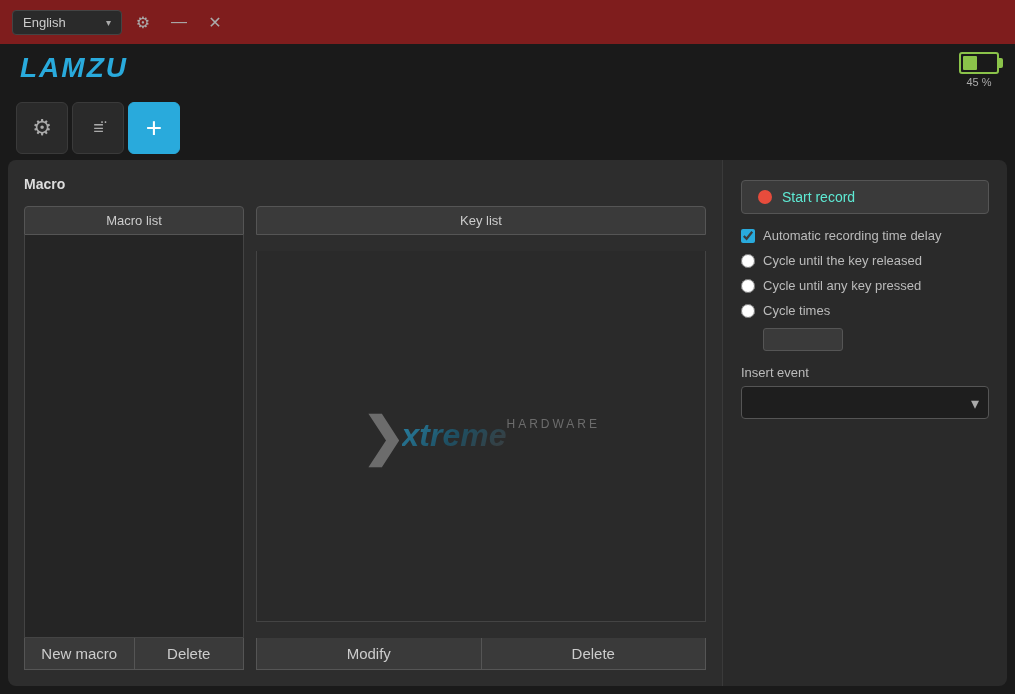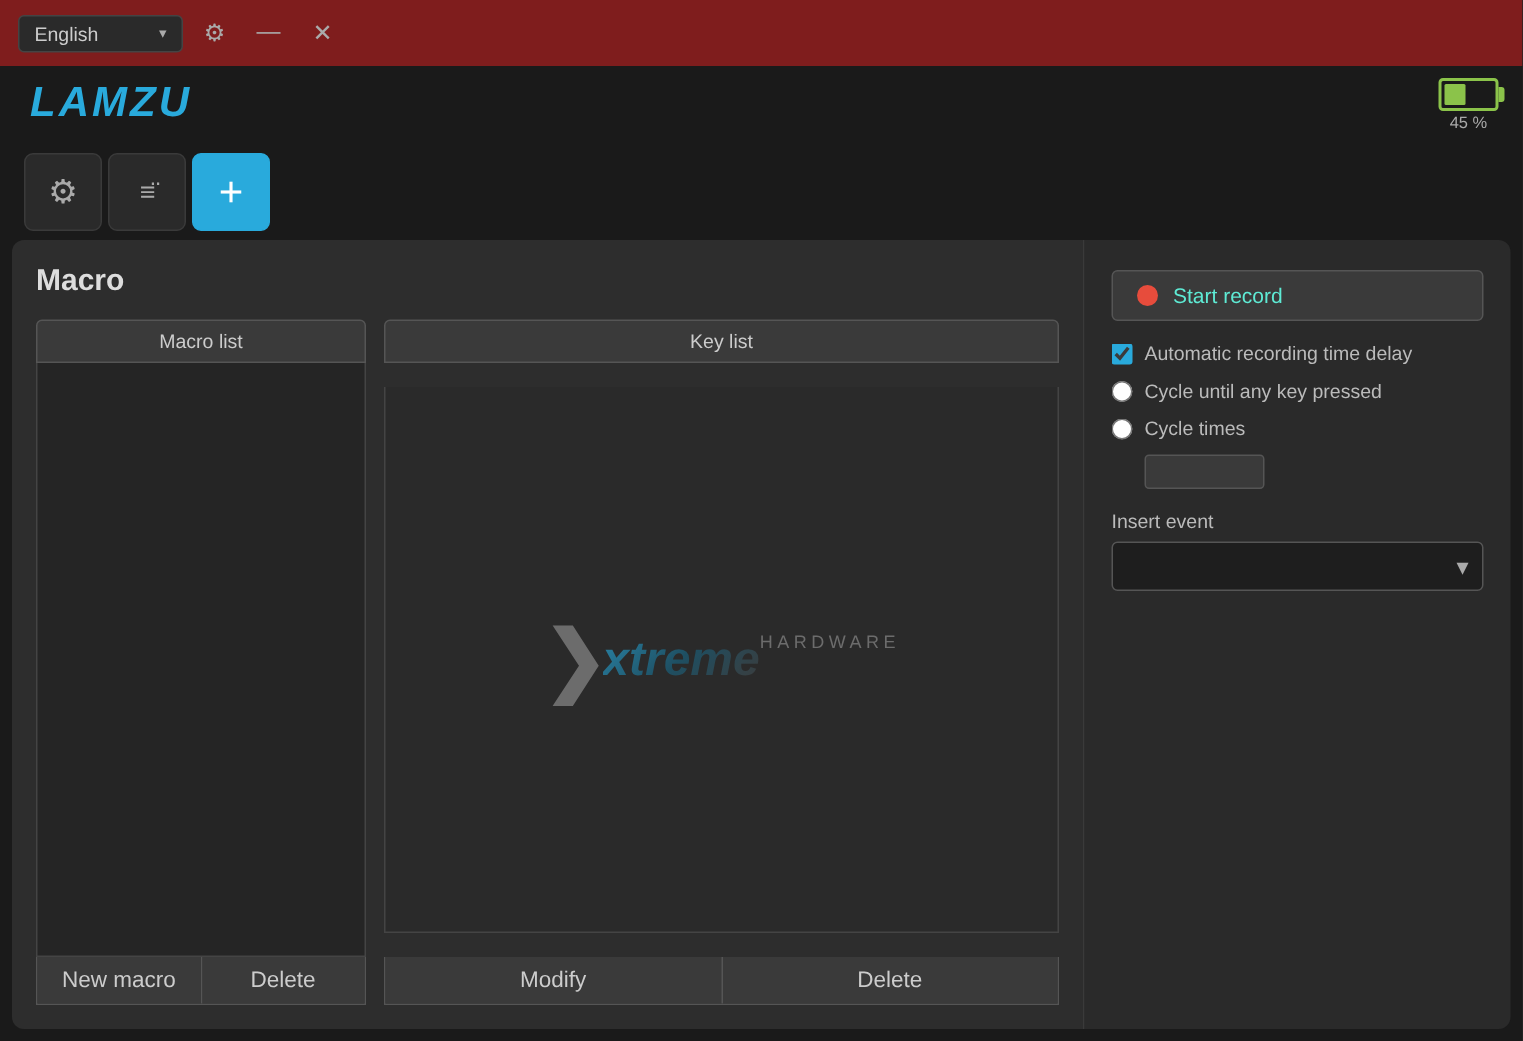--- a/index.html
+++ b/index.html
@@ -147,21 +147,21 @@
     .macro-panel {
       flex: 1;
       background: #2d2d2d;
       border-radius: 8px 0 0 8px;
       padding: 16px;
       display: flex;
       flex-direction: column;
       gap: 0;
     }
     .macro-panel-title {
-      font-size: 20px;
+      font-size: 14px;
       font-weight: bold;
       color: #ddd;
       margin-bottom: 14px;
     }
 
     
     .lists-area {
       display: flex;
       flex-direction: row;
       gap: 12px;
@@ -450,20 +450,24 @@
       <span>Start record</span>
     </button>
 
     <div class="options-section">
       <div class="option-row">
         <input type="checkbox" checked="" style="">
         <span>Automatic recording time delay</span>
       </div>
       <div class="option-row">
         <input type="radio" name="cycle" style="">
+        <span>Cycle until the key released</span>
+      </div>
+      <div class="option-row">
+        <input type="radio" name="cycle" style="">
         <span>Cycle until any key pressed</span>
       </div>
       <div class="option-row">
         <input type="radio" name="cycle" style="">
         <span>Cycle times</span>
       </div>
       <input type="text" class="cycle-times-input" value="" style="">
     </div>
 
     <div class="insert-event-section">

